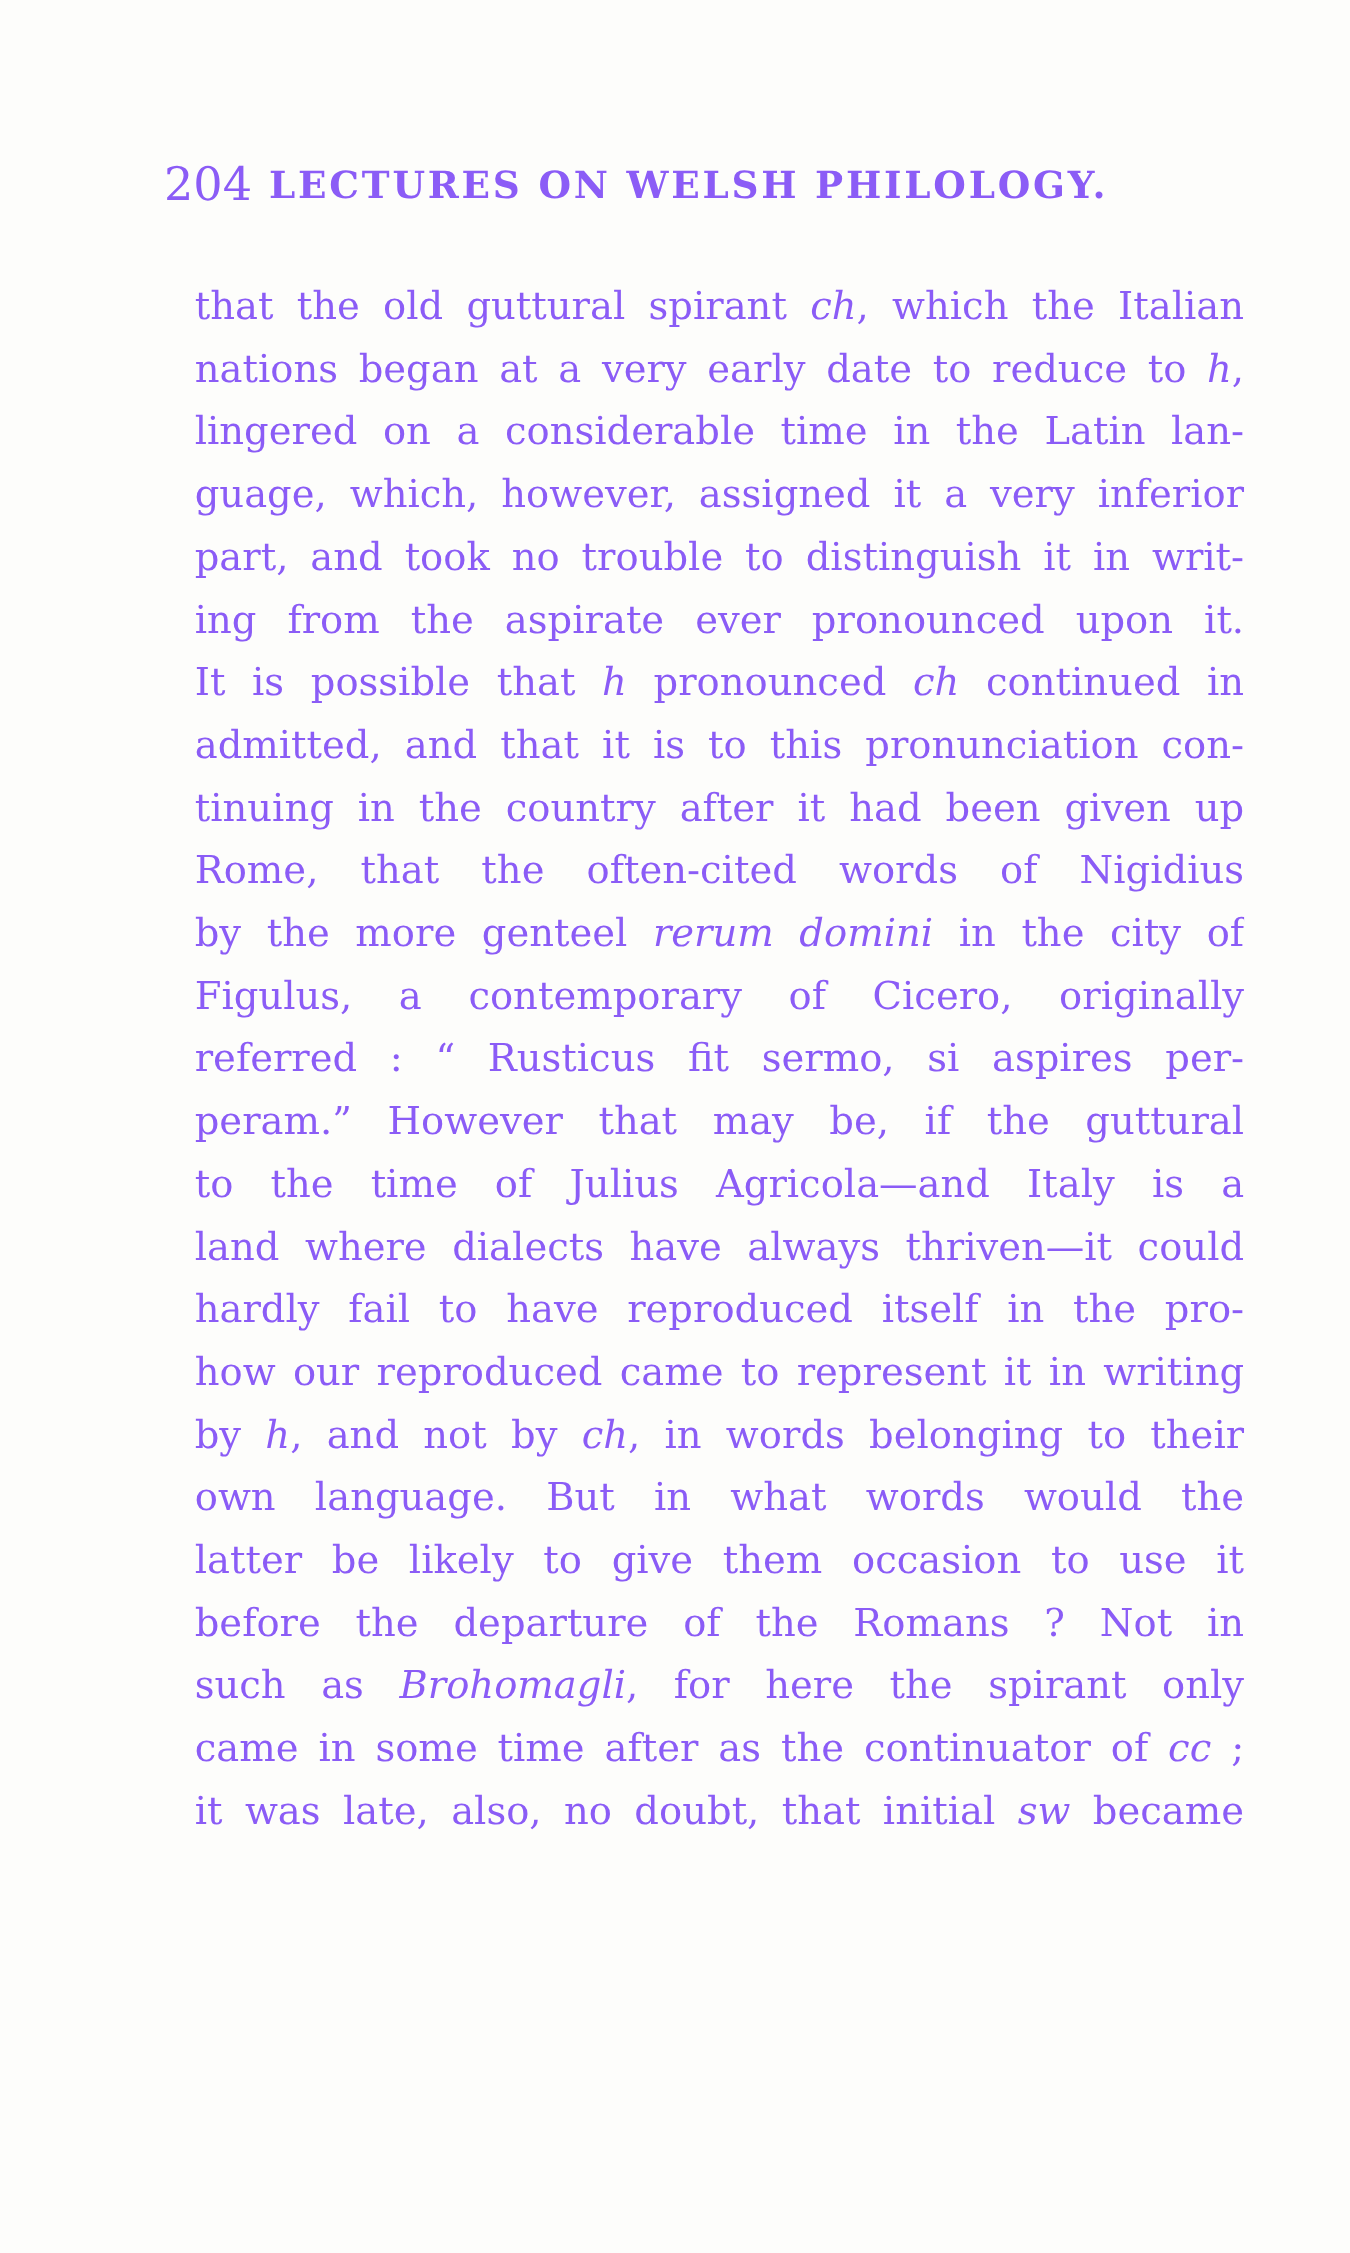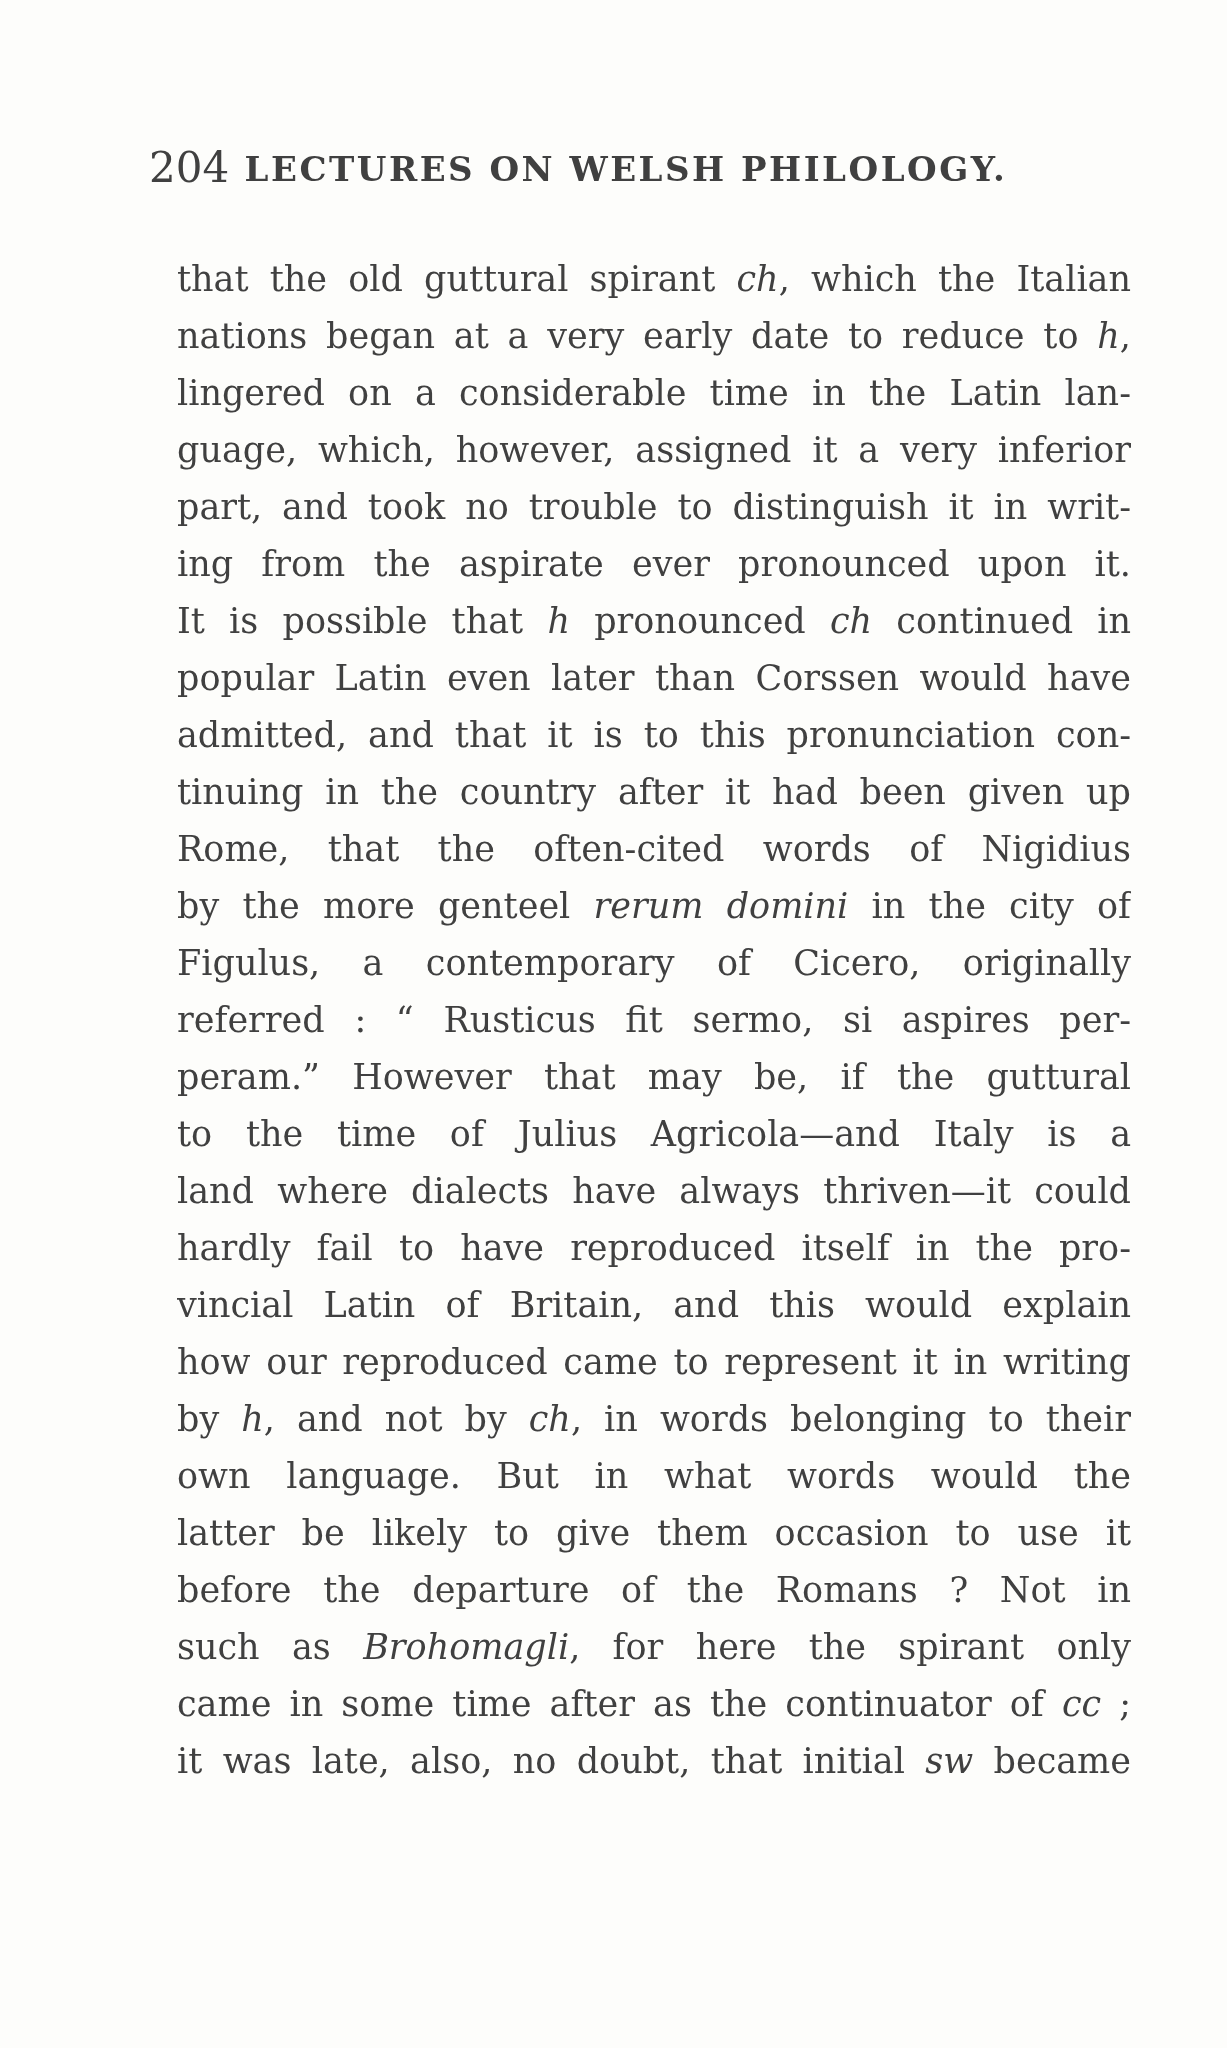--- a/index.html
+++ b/index.html
@@ -1,21 +1,21 @@
 <!DOCTYPE html>
 <html><head>
 <meta charset="utf-8">
 <style>
   html, body { margin: 0; padding: 0; background: #ffffff; }
   .page {
     position: relative;
     width: 1227px;
     height: 2048px;
     background: #fdfdfb;
-    color: #404040;
+    color: #8b5cf6;
     font-family: "DejaVu Serif", "Liberation Serif", serif;
     overflow: hidden;
   }
   .header {
     position: absolute;
     top: 143px;
     left: 149px;
     width: 954px;
     height: 50px;
   }
@@ -71,32 +71,30 @@
     <span class="running-title">LECTURES ON WELSH PHILOLOGY.</span>
   </div>
   <div class="body-text">
       <div class="line"><span>that the old guttural spirant </span><span class="it">ch</span><span>, which the Italian</span></div>
       <div class="line"><span>nations began at a very early date to reduce to </span><span class="it">h</span><span>,</span></div>
       <div class="line"><span>lingered on a considerable time in the Latin lan-</span></div>
       <div class="line"><span>guage, which, however, assigned it a very inferior</span></div>
       <div class="line"><span>part, and took no trouble to distinguish it in writ-</span></div>
       <div class="line"><span>ing from the aspirate ever pronounced upon it.</span></div>
       <div class="line"><span>It is possible that </span><span class="it">h</span><span> pronounced </span><span class="it">ch</span><span> continued in</span></div>
-      <div class="line"><span>popular Latin even later than Corssen would have</span></div>
       <div class="line"><span>admitted, and that it is to this pronunciation con-</span></div>
       <div class="line"><span>tinuing in the country after it had been given up</span></div>
       <div class="line"><span>Rome, that the often-cited words of Nigidius</span></div>
       <div class="line"><span>by the more genteel </span><span class="it">rerum domini</span><span> in the city of</span></div>
       <div class="line"><span>Figulus, a contemporary of Cicero, originally</span></div>
       <div class="line"><span>referred : “ Rusticus fit sermo, si aspires per-</span></div>
       <div class="line"><span>peram.”  However that may be, if the guttural</span></div>
       <div class="line"><span>to the time of Julius Agricola—and Italy is a</span></div>
       <div class="line"><span>land where dialects have always thriven—it could</span></div>
       <div class="line"><span>hardly fail to have reproduced itself in the pro-</span></div>
-      <div class="line"><span>vincial Latin of Britain, and this would explain</span></div>
       <div class="line"><span>how our reproduced came to represent it in writing</span></div>
       <div class="line"><span>by </span><span class="it">h</span><span>, and not by </span><span class="it">ch</span><span>, in words belonging to their</span></div>
       <div class="line"><span>own language.  But in what words would the</span></div>
       <div class="line"><span>latter be likely to give them occasion to use it</span></div>
       <div class="line"><span>before the departure of the Romans ?  Not in</span></div>
       <div class="line"><span>such as </span><span class="it">Brohomagli</span><span>, for here the spirant only</span></div>
       <div class="line"><span>came in some time after as the continuator of </span><span class="it">cc</span><span> ;</span></div>
       <div class="line"><span>it was late, also, no doubt, that initial </span><span class="it">sw</span><span> became</span></div>
     </div>
 </div>

